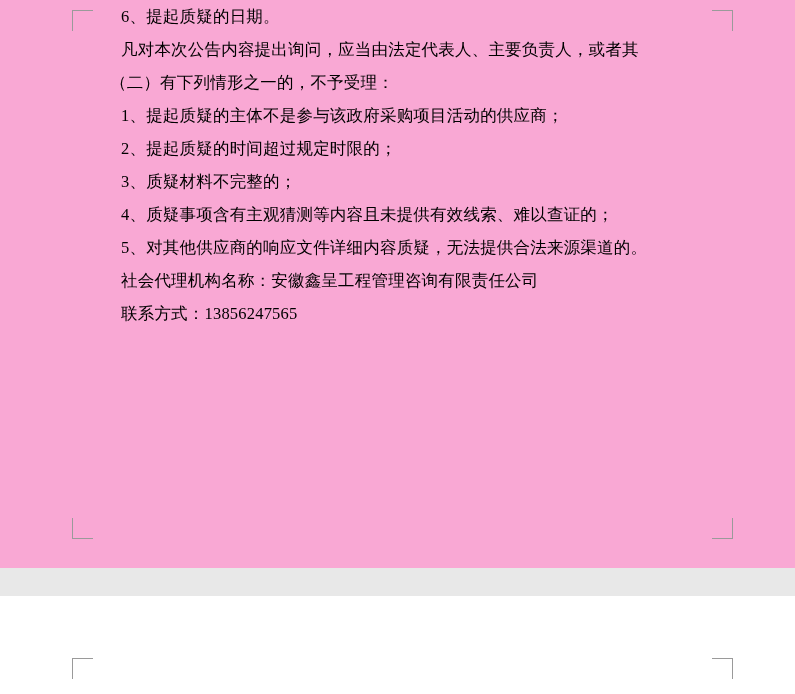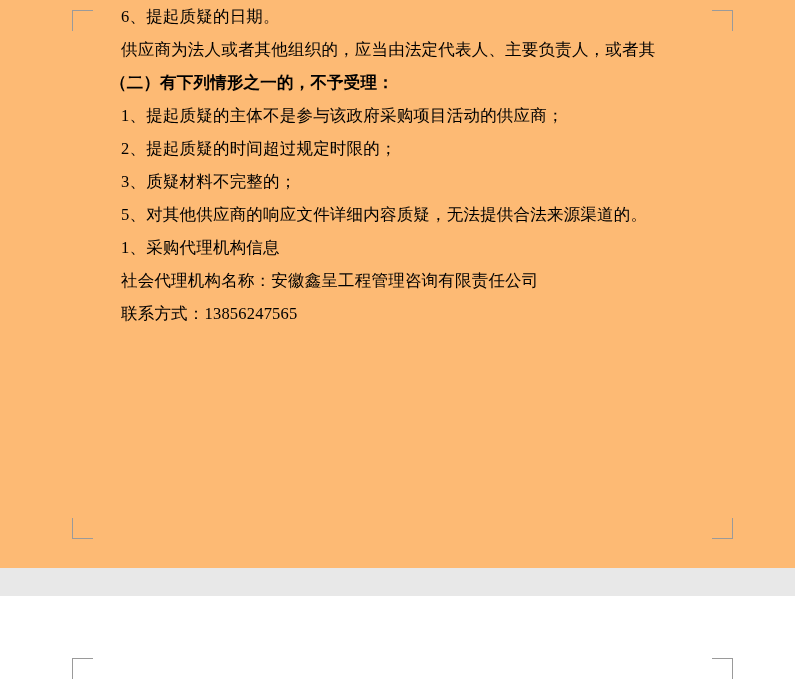--- a/index.html
+++ b/index.html
@@ -12,21 +12,21 @@
     background: #e8e8e8;
     font-family: "Liberation Serif", "DejaVu Serif", serif;
     overflow: hidden;
   }
   .page {
     position: absolute;
     left: 0;
     top: 0;
     width: 795px;
     height: 568px;
-    background: #fdba74;
+    background: #f9a8d4;
   }
   .page-bottom {
     position: absolute;
     left: 0;
     top: 596px;
     width: 795px;
     height: 98px;
     background: #ffffff;
   }
   .gap {
@@ -58,42 +58,42 @@
     width: 648px;
   }
   p {
     margin: 0;
     font-size: 16.5px;
     line-height: 33px;
     color: #000000;
     letter-spacing: 0.2px;
   }
   .indent2 { text-indent: 33px; }
-  .indent15 { text-indent: 22px; font-weight: bold; }
+  .indent15 { text-indent: 22px; }
   .bold { font-weight: bold; }
 </style>
 </head>
 <body>
 
 <div class="page">
 
   <div class="crop tl" style="left:72px; top:10px;"></div>
   <div class="crop tr" style="left:712px; top:10px;"></div>
   <div class="crop bl" style="left:72px; top:518px;"></div>
   <div class="crop br" style="left:712px; top:518px;"></div>
 
   <div class="content">
     <p class="indent2">6、提起质疑的日期。</p>
-    <p class="indent2">供应商为法人或者其他组织的，应当由法定代表人、主要负责人，或者其</p>
+    <p class="indent2">凡对本次公告内容提出询问，应当由法定代表人、主要负责人，或者其</p>
     <p class="indent15">（二）有下列情形之一的，不予受理：</p>
     <p class="indent2">1、提起质疑的主体不是参与该政府采购项目活动的供应商；</p>
     <p class="indent2">2、提起质疑的时间超过规定时限的；</p>
     <p class="indent2">3、质疑材料不完整的；</p>
+    <p class="indent2">4、质疑事项含有主观猜测等内容且未提供有效线索、难以查证的；</p>
     <p class="indent2">5、对其他供应商的响应文件详细内容质疑，无法提供合法来源渠道的。</p>
-    <p class="indent2">1、采购代理机构信息</p>
     <p class="indent2">社会代理机构名称：安徽鑫呈工程管理咨询有限责任公司</p>
     <p class="indent2">联系方式：13856247565</p>
   </div>
 </div>
 
 <div class="gap"></div>
 
 <div class="page-bottom">
   <div class="crop tl" style="left:72px; top:62px;"></div>
   <div class="crop tr" style="left:712px; top:62px;"></div>

